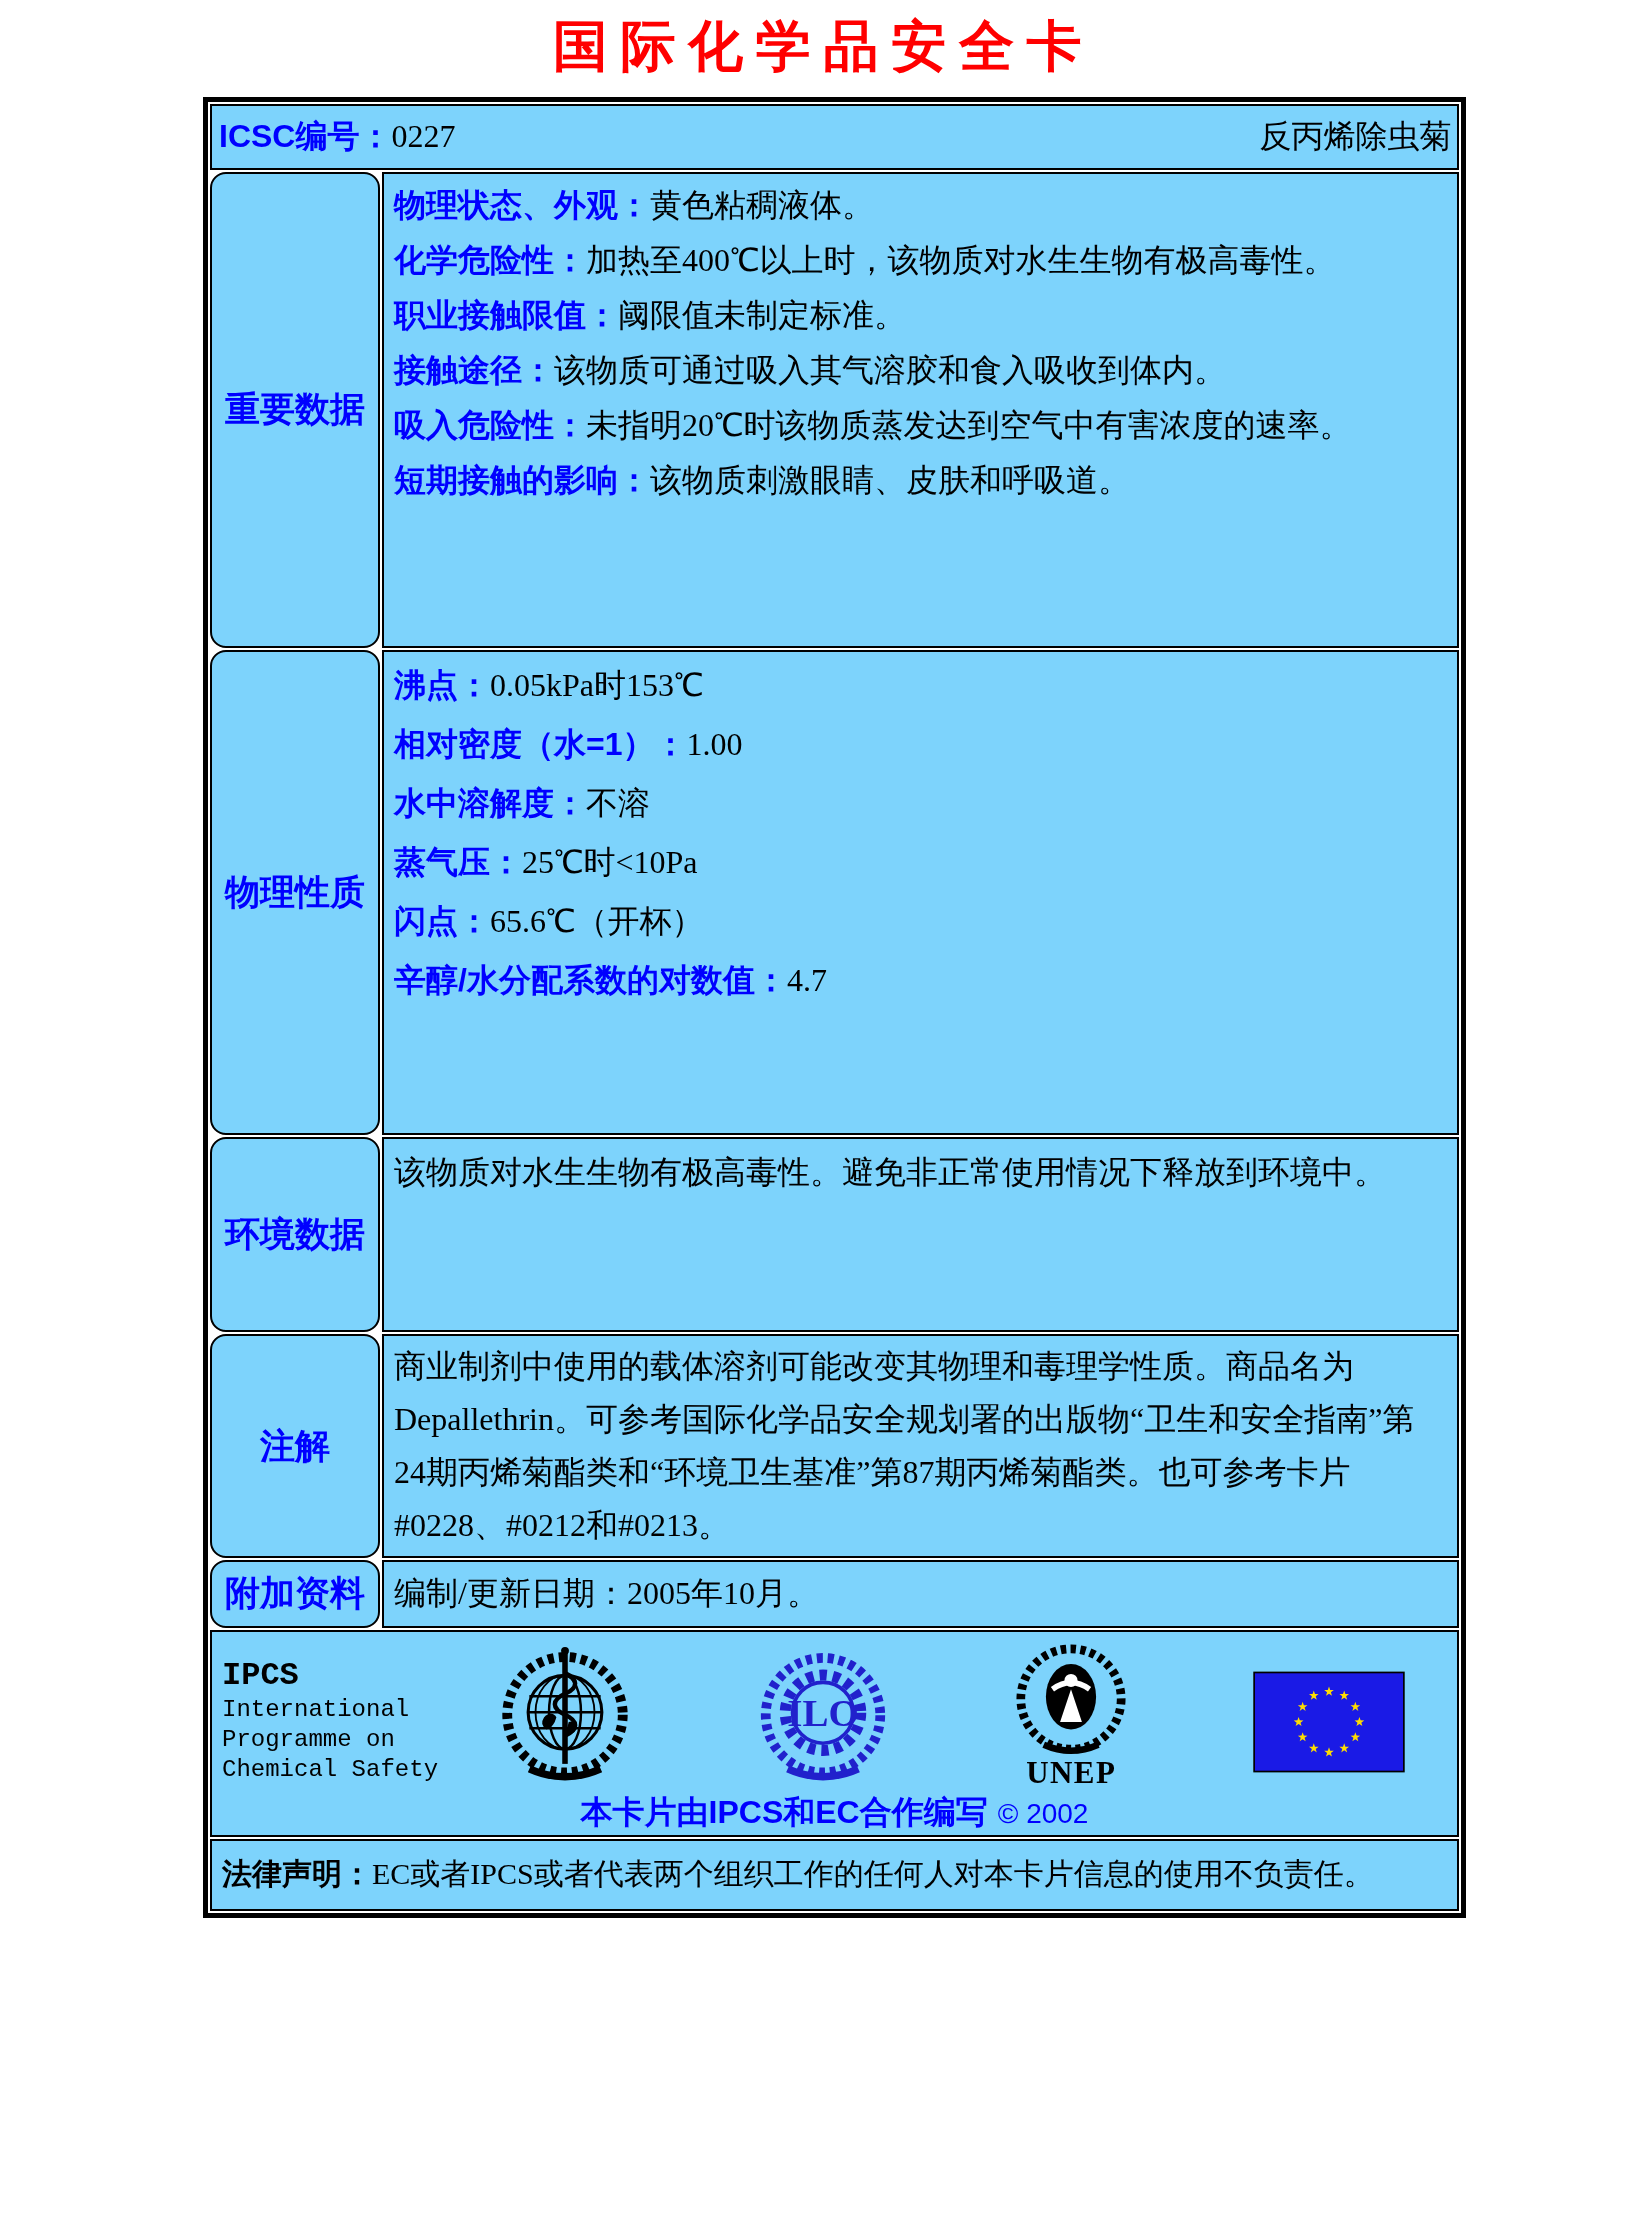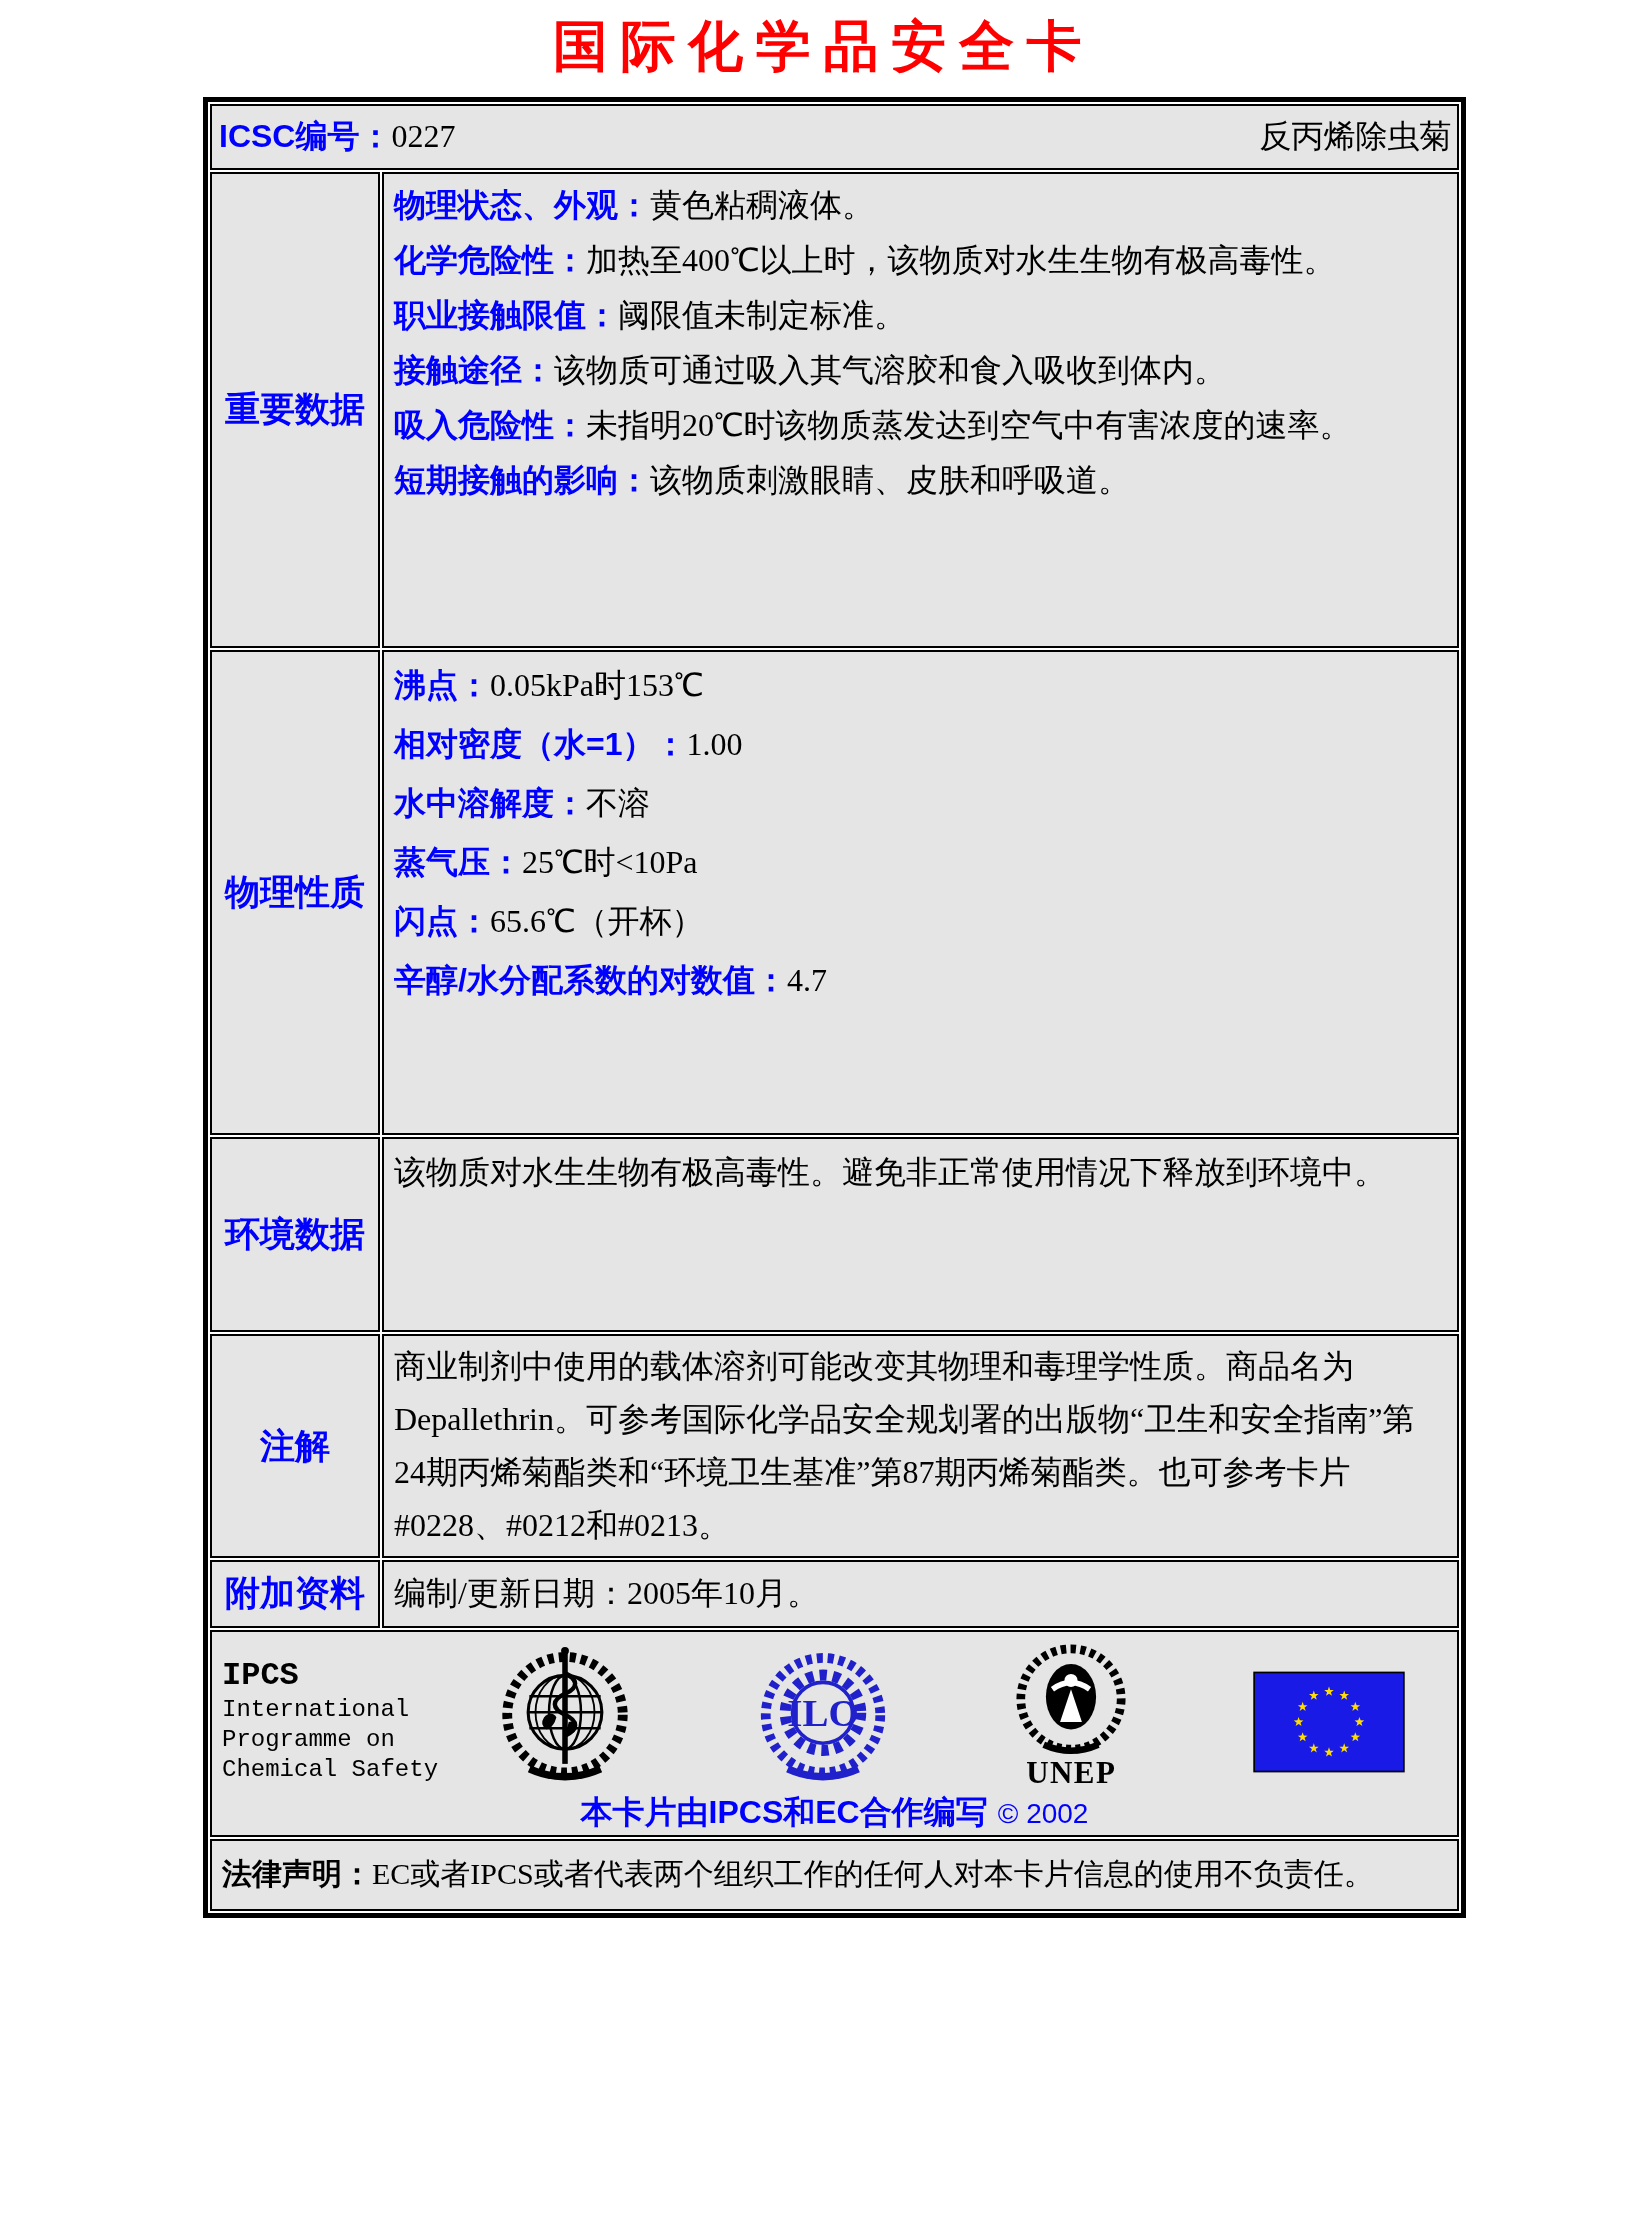--- a/index.html
+++ b/index.html
@@ -20,26 +20,26 @@
     border-collapse: separate;
     border-spacing: 2.8px;
     border: 5px solid #000;
     margin-left: 203px;
     width: 1263px;
     table-layout: fixed;
     background: #fff;
   }
   td {
     border: 2.1px solid #000;
-    background: #e5e5e5;
+    background: #7dd3fc;
     padding: 0;
     vertical-align: top;
   }
   col.c-label { width: 170px; }
-  .label-cell { vertical-align: middle; text-align: center; }
+  .label-cell { vertical-align: middle; text-align: center; border-radius: 16px; }
   .section-label {
     color: #0000ff;
     font-family: "Liberation Sans", sans-serif;
     font-weight: bold;
     font-size: 35px;
   }
   .blue-label {
     color: #0000ff;
     font-family: "Liberation Sans", sans-serif;
     font-weight: bold;

